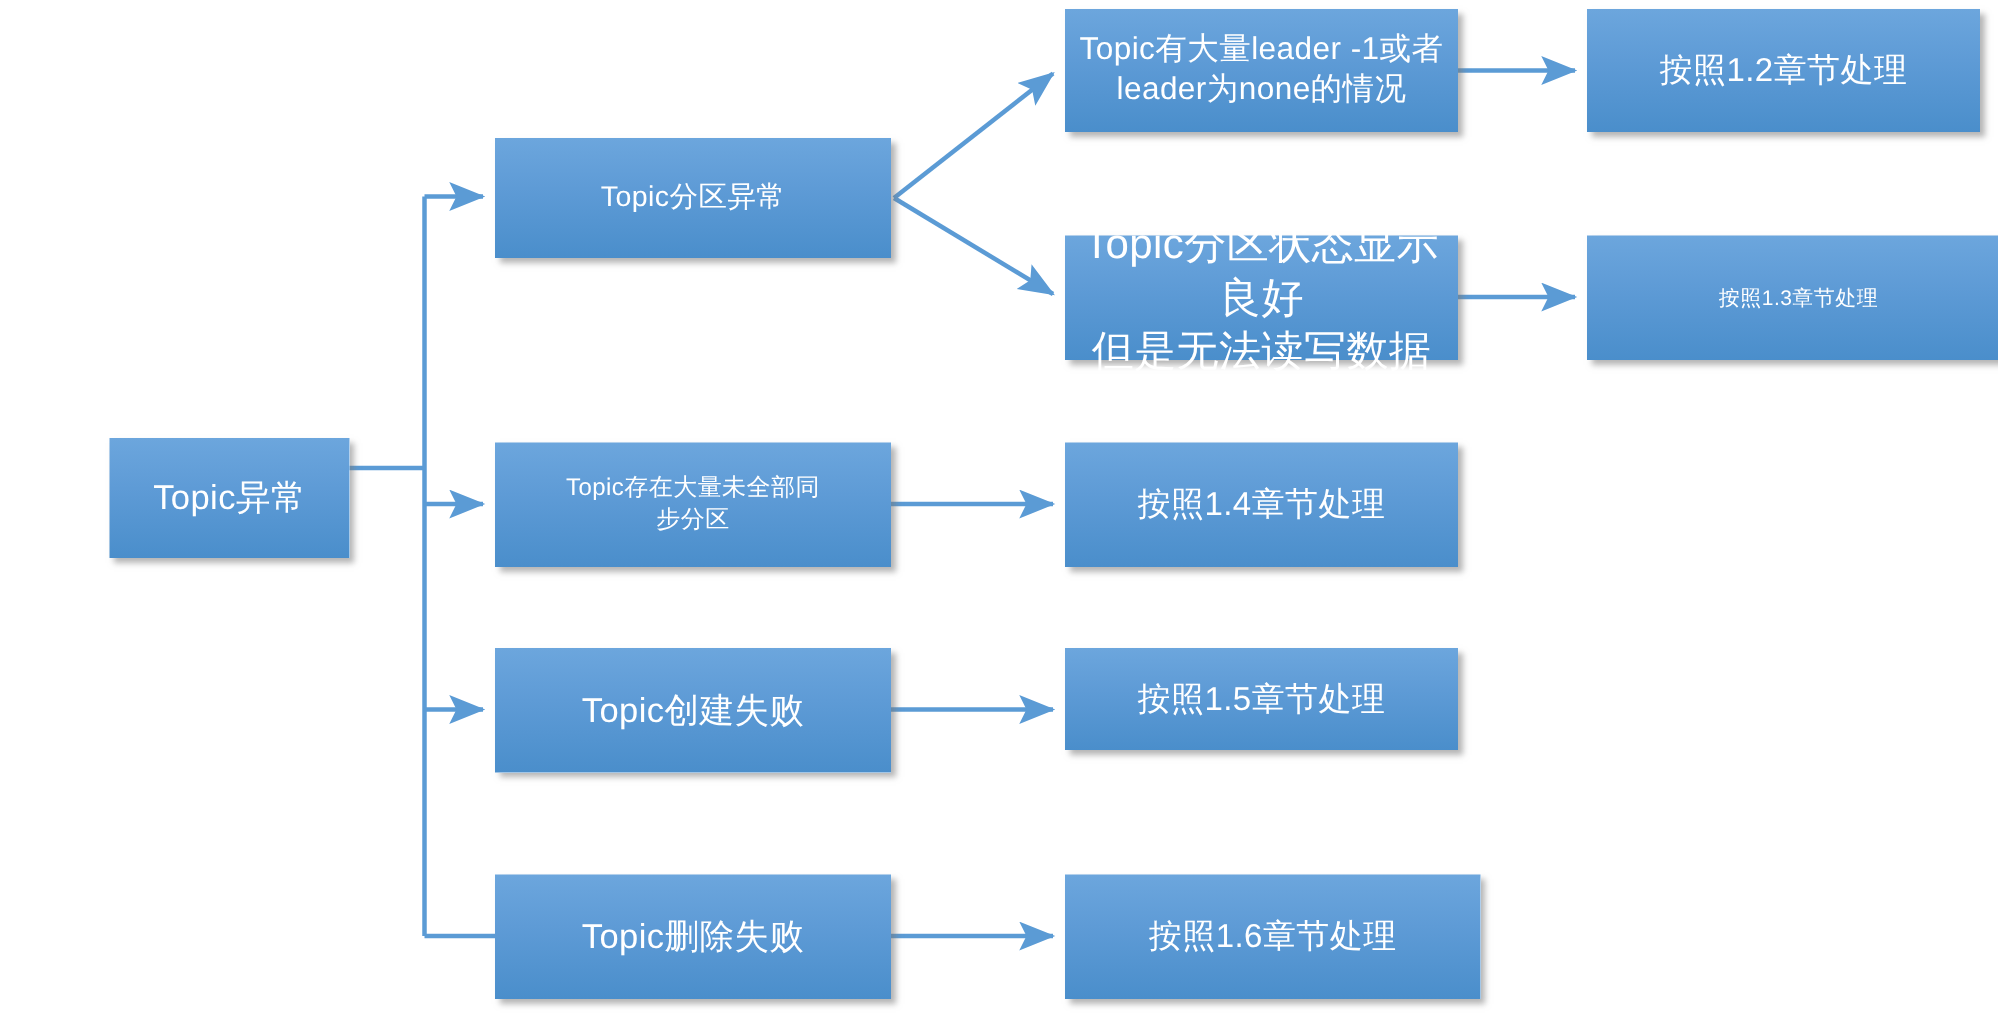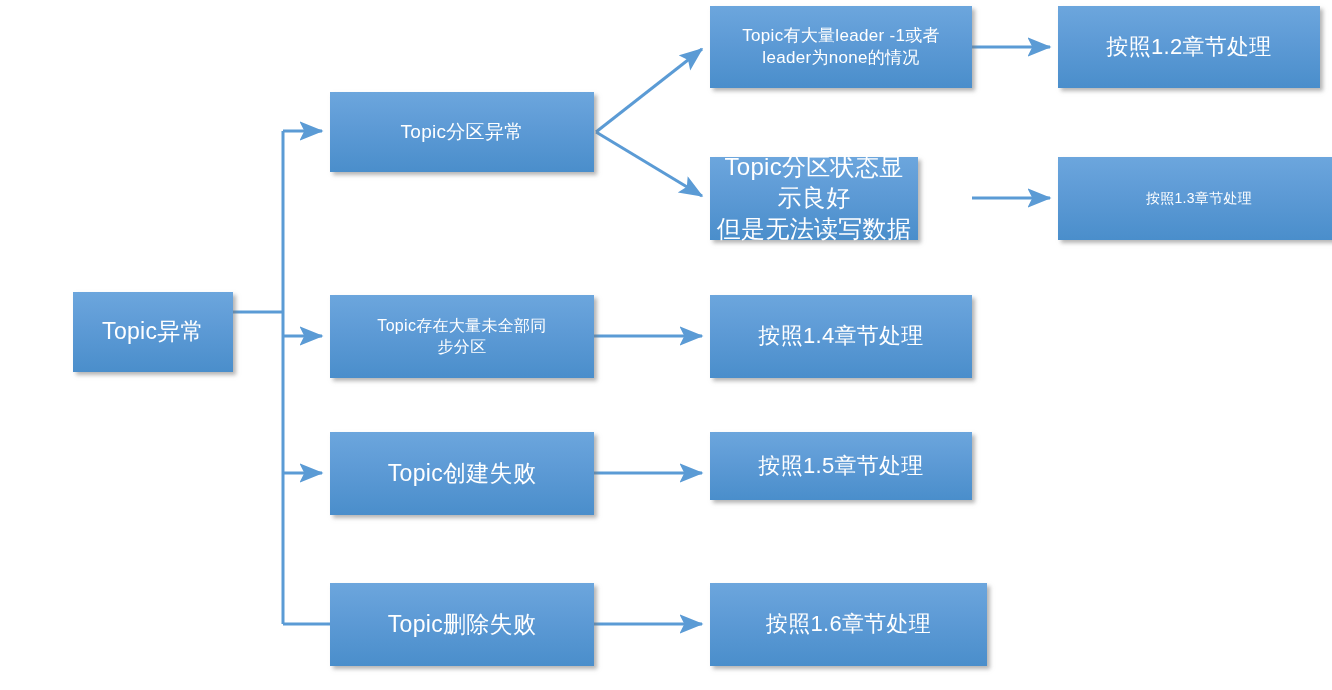--- a/index.html
+++ b/index.html
@@ -42,22 +42,22 @@
   }
   .node .label {
     display: block;
     white-space: pre-line;
   }
   .n-root   { left: 73px;   top: 272px; width: 160px; height: 80px; font-size: 23px; margin-top: 20px; }
   .n-part   { left: 330px;  top: 92px;  width: 264px; height: 80px; font-size: 19px; }
   .n-sync   { left: 330px;  top: 295px; width: 264px; height: 83px; font-size: 16px; justify-content: center; }
   .n-create { left: 330px;  top: 432px; width: 264px; height: 83px; font-size: 23px; }
   .n-delete { left: 330px;  top: 583px; width: 264px; height: 83px; font-size: 23px; }
-  .n-leader { left: 710px;  top: 6px;   width: 262px; height: 82px; font-size: 17px; }
-  .n-rw     { left: 710px;  top: 157px; width: 208px; height: 83px; font-size: 24px; }
+  .n-leader { left: 710px;  top: 6px;   width: 262px; height: 82px; font-size: 21px; }
+  .n-rw     { left: 710px;  top: 157px; width: 262px; height: 83px; font-size: 28px; }
   .n-c14    { left: 710px;  top: 295px; width: 262px; height: 83px; font-size: 22px; }
   .n-c15    { left: 710px;  top: 432px; width: 262px; height: 68px; font-size: 22px; }
   .n-c16    { left: 710px;  top: 583px; width: 277px; height: 83px; font-size: 22px; }
   .n-c12    { left: 1058px; top: 6px;   width: 262px; height: 82px; font-size: 22px; }
   .n-c13    { left: 1058px; top: 157px; width: 282px; height: 83px; font-size: 14px; }
 </style>
 </head>
 <body>
 
 <div id="canvas">

